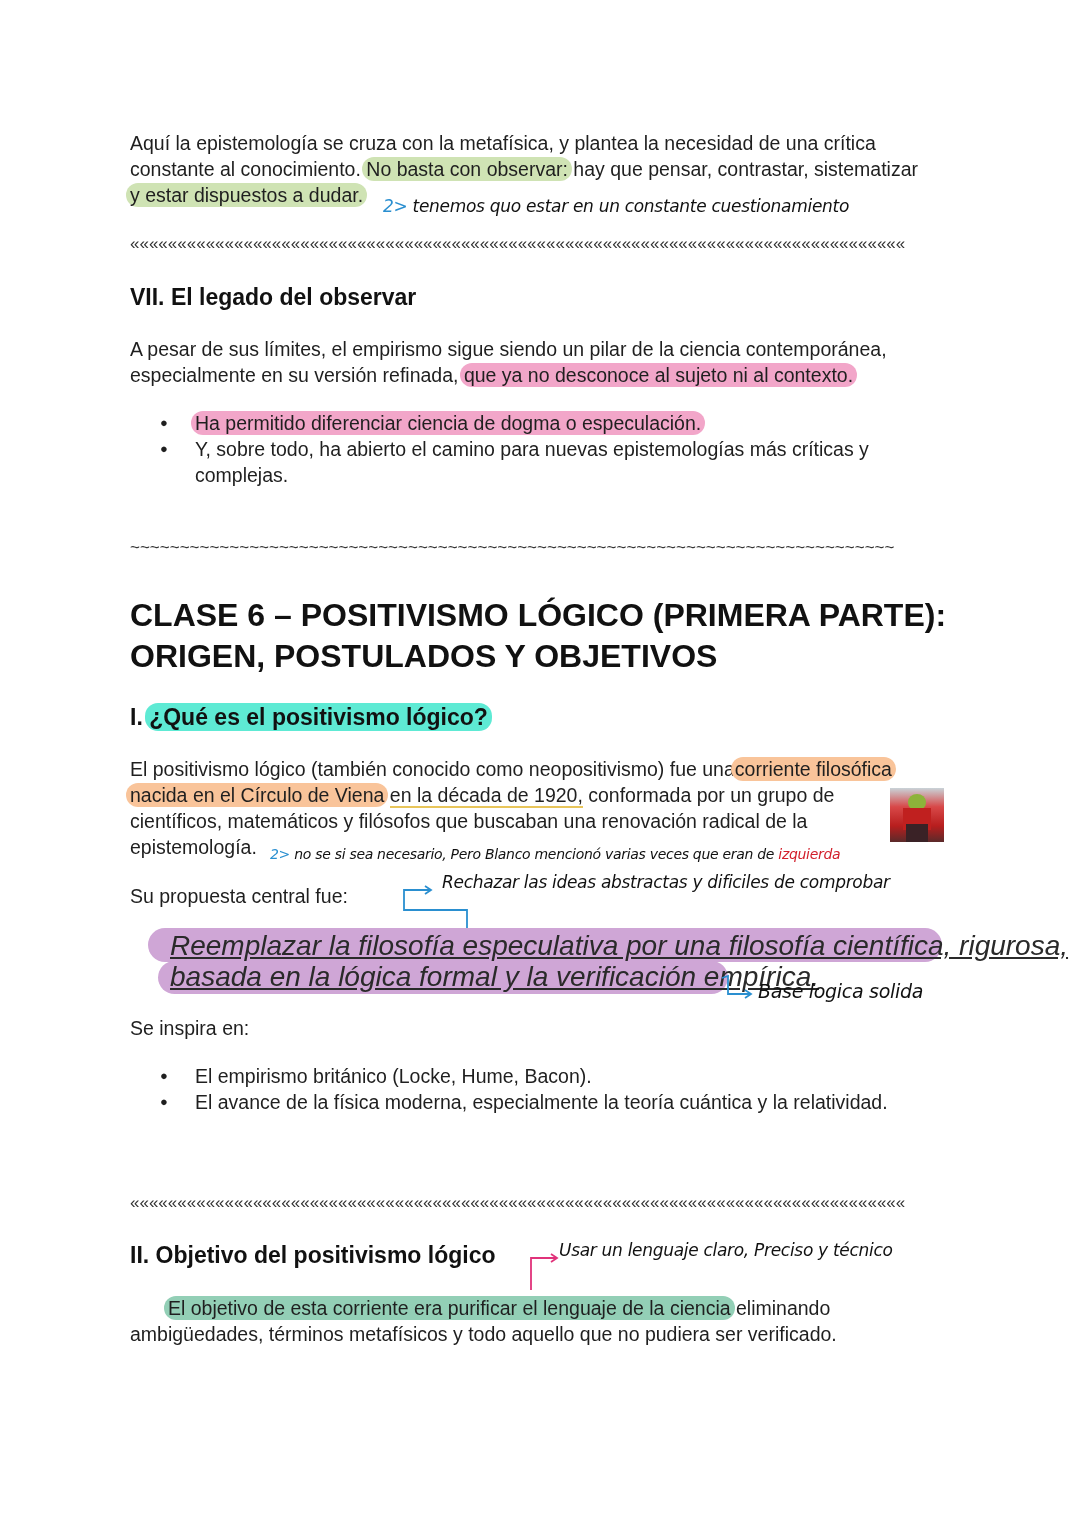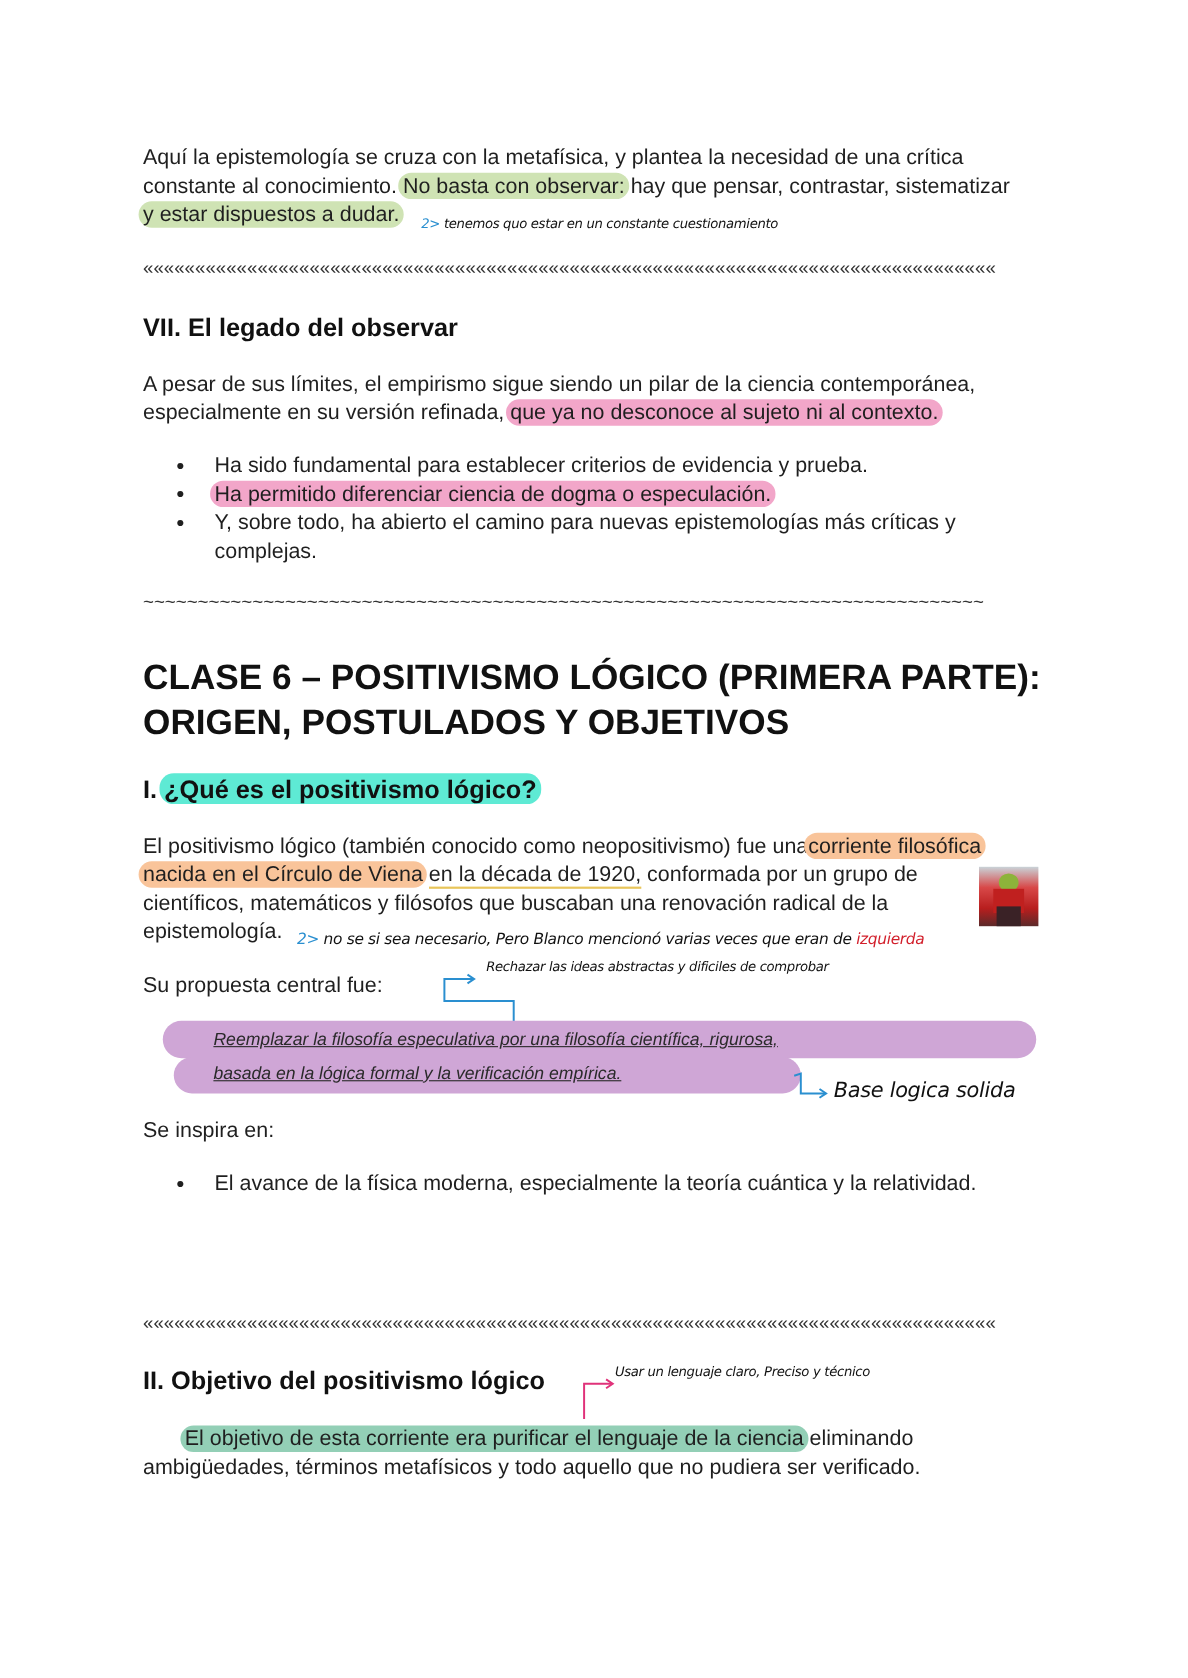--- a/index.html
+++ b/index.html
@@ -15,24 +15,24 @@
     .hl-orange { background: #f9c49a; }
     .hl-orange-strong { background: #5eead4; }
     .hl-teal { background: #93cfb6; margin-left: 34px; }
     .ul-yellow { border-bottom: 2px solid #e8c55a; }
     .sep { font-size: 17px; letter-spacing: 0px; left: 130px; color: #333; white-space: nowrap; }
     .h2 { font-weight: bold; font-size: 23px; left: 130px; white-space: nowrap; color: #111; }
     .h1 { font-weight: bold; font-size: 32px; line-height: 42px; left: 130px; color: #111; white-space: nowrap; }
     ul.bullets { margin: 0; padding: 0; list-style: none; left: 160px; width: 800px; }
     ul.bullets li { position: relative; padding-left: 35px; font-size: 19.5px; line-height: 26px; }
     ul.bullets li::before { content: "●"; position: absolute; left: 0; top: 0; font-size: 13px; }
-    .hand { font-family: "DejaVu Sans", sans-serif; font-style: italic; font-size: 12px; color: #111; white-space: nowrap; letter-spacing: -0.3px; }
+    .hand { font-family: "DejaVu Sans", sans-serif; font-style: italic; font-size: 17px; color: #111; white-space: nowrap; letter-spacing: -0.3px; }
     .hand-blue { color: #2a8fd0; }
     .hand-red { color: #d21f2b; }
-    .quote { font-style: italic; font-size: 16px; line-height: 32px; text-decoration: underline; color: #2a2a2a; margin-left: 24px; }
+    .quote { font-style: italic; font-size: 28px; line-height: 32px; text-decoration: underline; color: #2a2a2a; }
     .thumb { width: 54px; height: 54px; left: 890px; top: 788px;
       background: linear-gradient(180deg, #c9d3d8 0%, #d84848 35%, #b81e1e 70%, #5b2a2a 100%); }
     .thumb .face { position: absolute; left: 18px; top: 6px; width: 18px; height: 16px; background: #8db33a; border-radius: 50% 50% 45% 45%; }
     .thumb .suit { position: absolute; left: 13px; top: 20px; width: 28px; height: 22px; background: #c0201f; }
     .thumb .podium { position: absolute; left: 16px; top: 36px; width: 22px; height: 18px; background: #3a2226; }
   </style>
 </head>
 <body>
 
 <div class="abs p" style="top:130px;">Aquí la epistemología se cruza con la metafísica, y plantea la necesidad de una crítica</div>
@@ -51,21 +51,20 @@
 
 <div class="abs sep" style="top:234px;">««««««««««««««««««««««««««««««««««««««««««««««««««««««««««««««««««««««««««««««««««</div>
 
 <div class="abs h2" style="top:284px;">VII. El legado del observar</div>
 <div class="abs p" style="top:336px;">A pesar de sus límites, el empirismo sigue siendo un pilar de la ciencia contemporánea,</div>
 <div class="abs p" style="top:362px;">
   <span>especialmente en su versión refinada,</span>
   <span class="hl hl-pink">que ya no desconoce al sujeto ni al contexto.</span>
 </div>
 <ul class="abs bullets" style="top:410px;">
-  <li>Ha sido fundamental para establecer criterios de evidencia y prueba.</li>
   <li><span class="hl hl-pink">Ha permitido diferenciar ciencia de dogma o especulación.</span></li>
   <li style="white-space: normal; width: 700px;">Y, sobre todo, ha abierto el camino para nuevas epistemologías más críticas y complejas.</li>
 </ul>
 
 <div class="abs sep" style="top:538px;">~~~~~~~~~~~~~~~~~~~~~~~~~~~~~~~~~~~~~~~~~~~~~~~~~~~~~~~~~~~~~~~~~~~~~~~~~~~~~</div>
 
 <div class="abs h1" style="top:594px;">CLASE 6 – POSITIVISMO LÓGICO (PRIMERA PARTE):</div>
 <div class="abs h1" style="top:635px;">ORIGEN, POSTULADOS Y OBJETIVOS</div>
 
 <div class="abs h2" style="top:704px;">
@@ -110,20 +109,21 @@
 <div class="abs quote" style="left:170px; top:961px; white-space:nowrap;">basada en la lógica formal y la verificación empírica.</div>
 
 <svg class="abs" style="left:720px; top:974px;" width="40" height="28">
   <polyline points="2,4 8,2 8,20 30,20" fill="none" stroke="#2a8fd0" stroke-width="1.8"></polyline>
   <polyline points="25,16 31,20 25,24" fill="none" stroke="#2a8fd0" stroke-width="1.8"></polyline>
 </svg>
 <div class="abs hand" style="left:758px; top:980px; font-size:19px;">Base logica solida</div>
 
 <div class="abs p" style="top:1015px;">Se inspira en:</div>
 <ul class="abs bullets" style="top:1063px;">
+  <li>El empirismo británico (Locke, Hume, Bacon).</li>
   <li>El avance de la física moderna, especialmente la teoría cuántica y la relatividad.</li>
 </ul>
 
 <div class="abs sep" style="top:1193px;">««««««««««««««««««««««««««««««««««««««««««««««««««««««««««««««««««««««««««««««««««</div>
 
 <div class="abs h2" style="top:1242px;">II. Objetivo del positivismo lógico</div>
 <svg class="abs" style="left:524px; top:1246px;" width="40" height="46">
   <polyline points="7,44 7,12 32,12" fill="none" stroke="#e0327a" stroke-width="1.8"></polyline>
   <polyline points="27,8 33,12 27,16" fill="none" stroke="#e0327a" stroke-width="1.8"></polyline>
 </svg>

